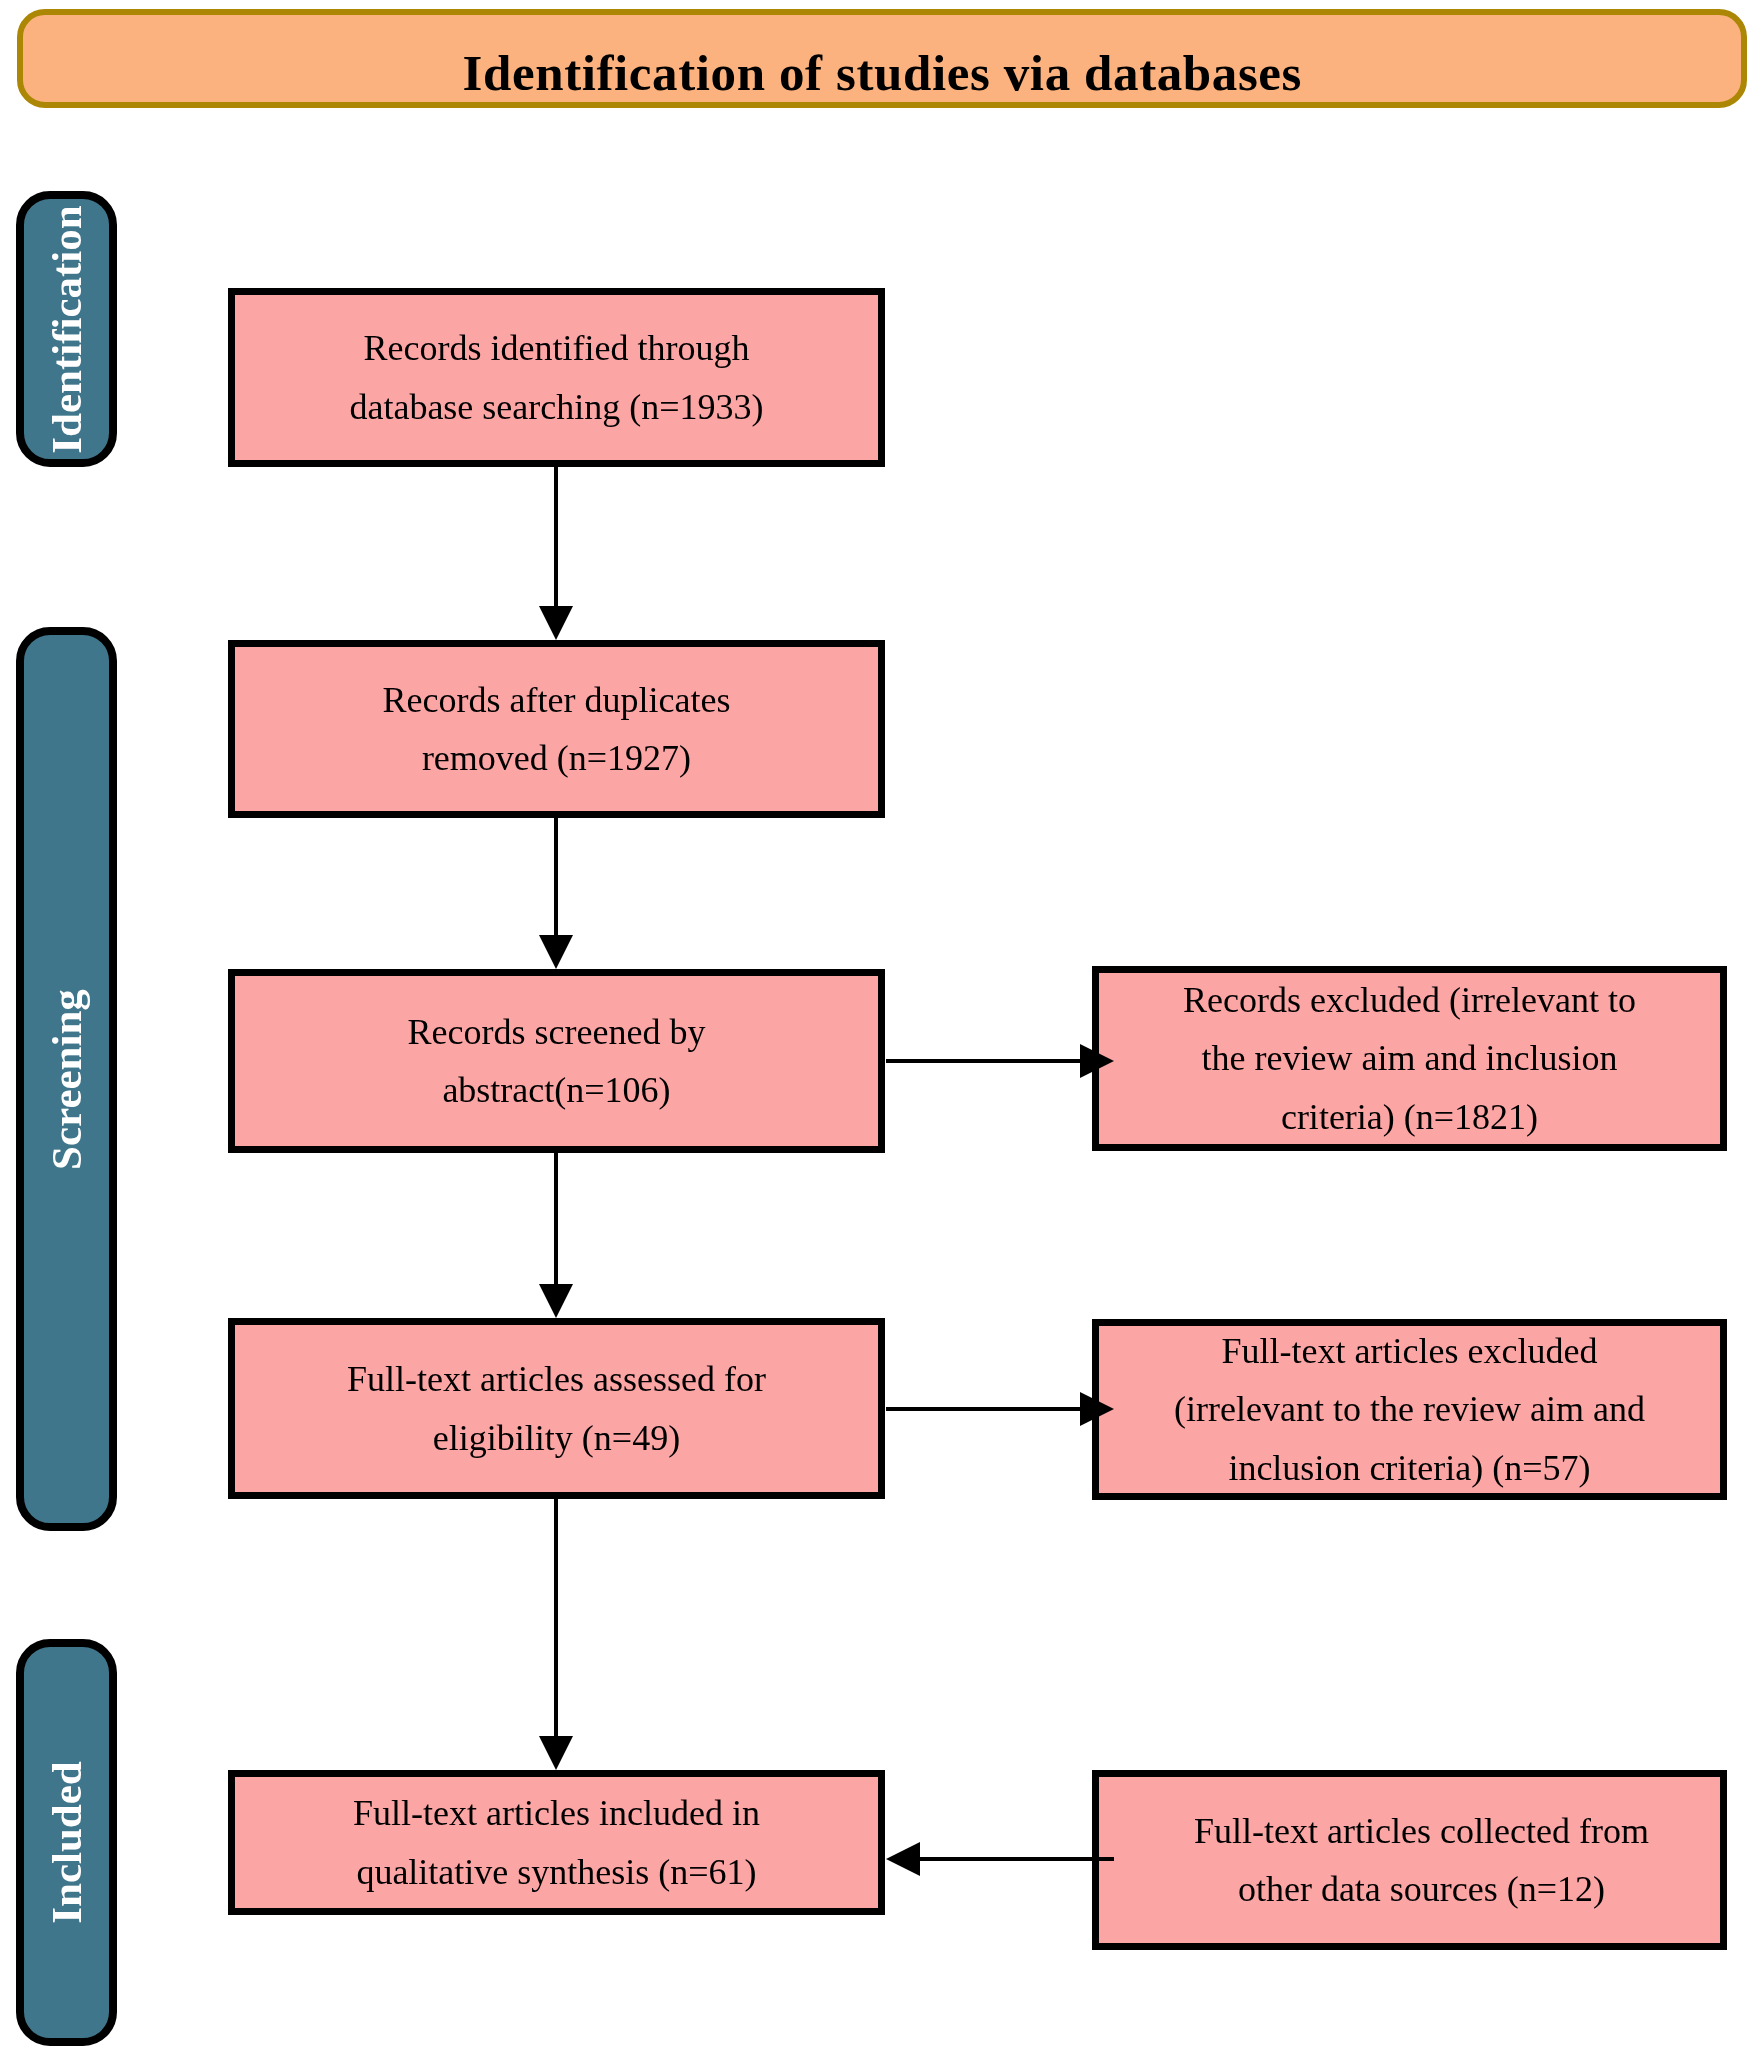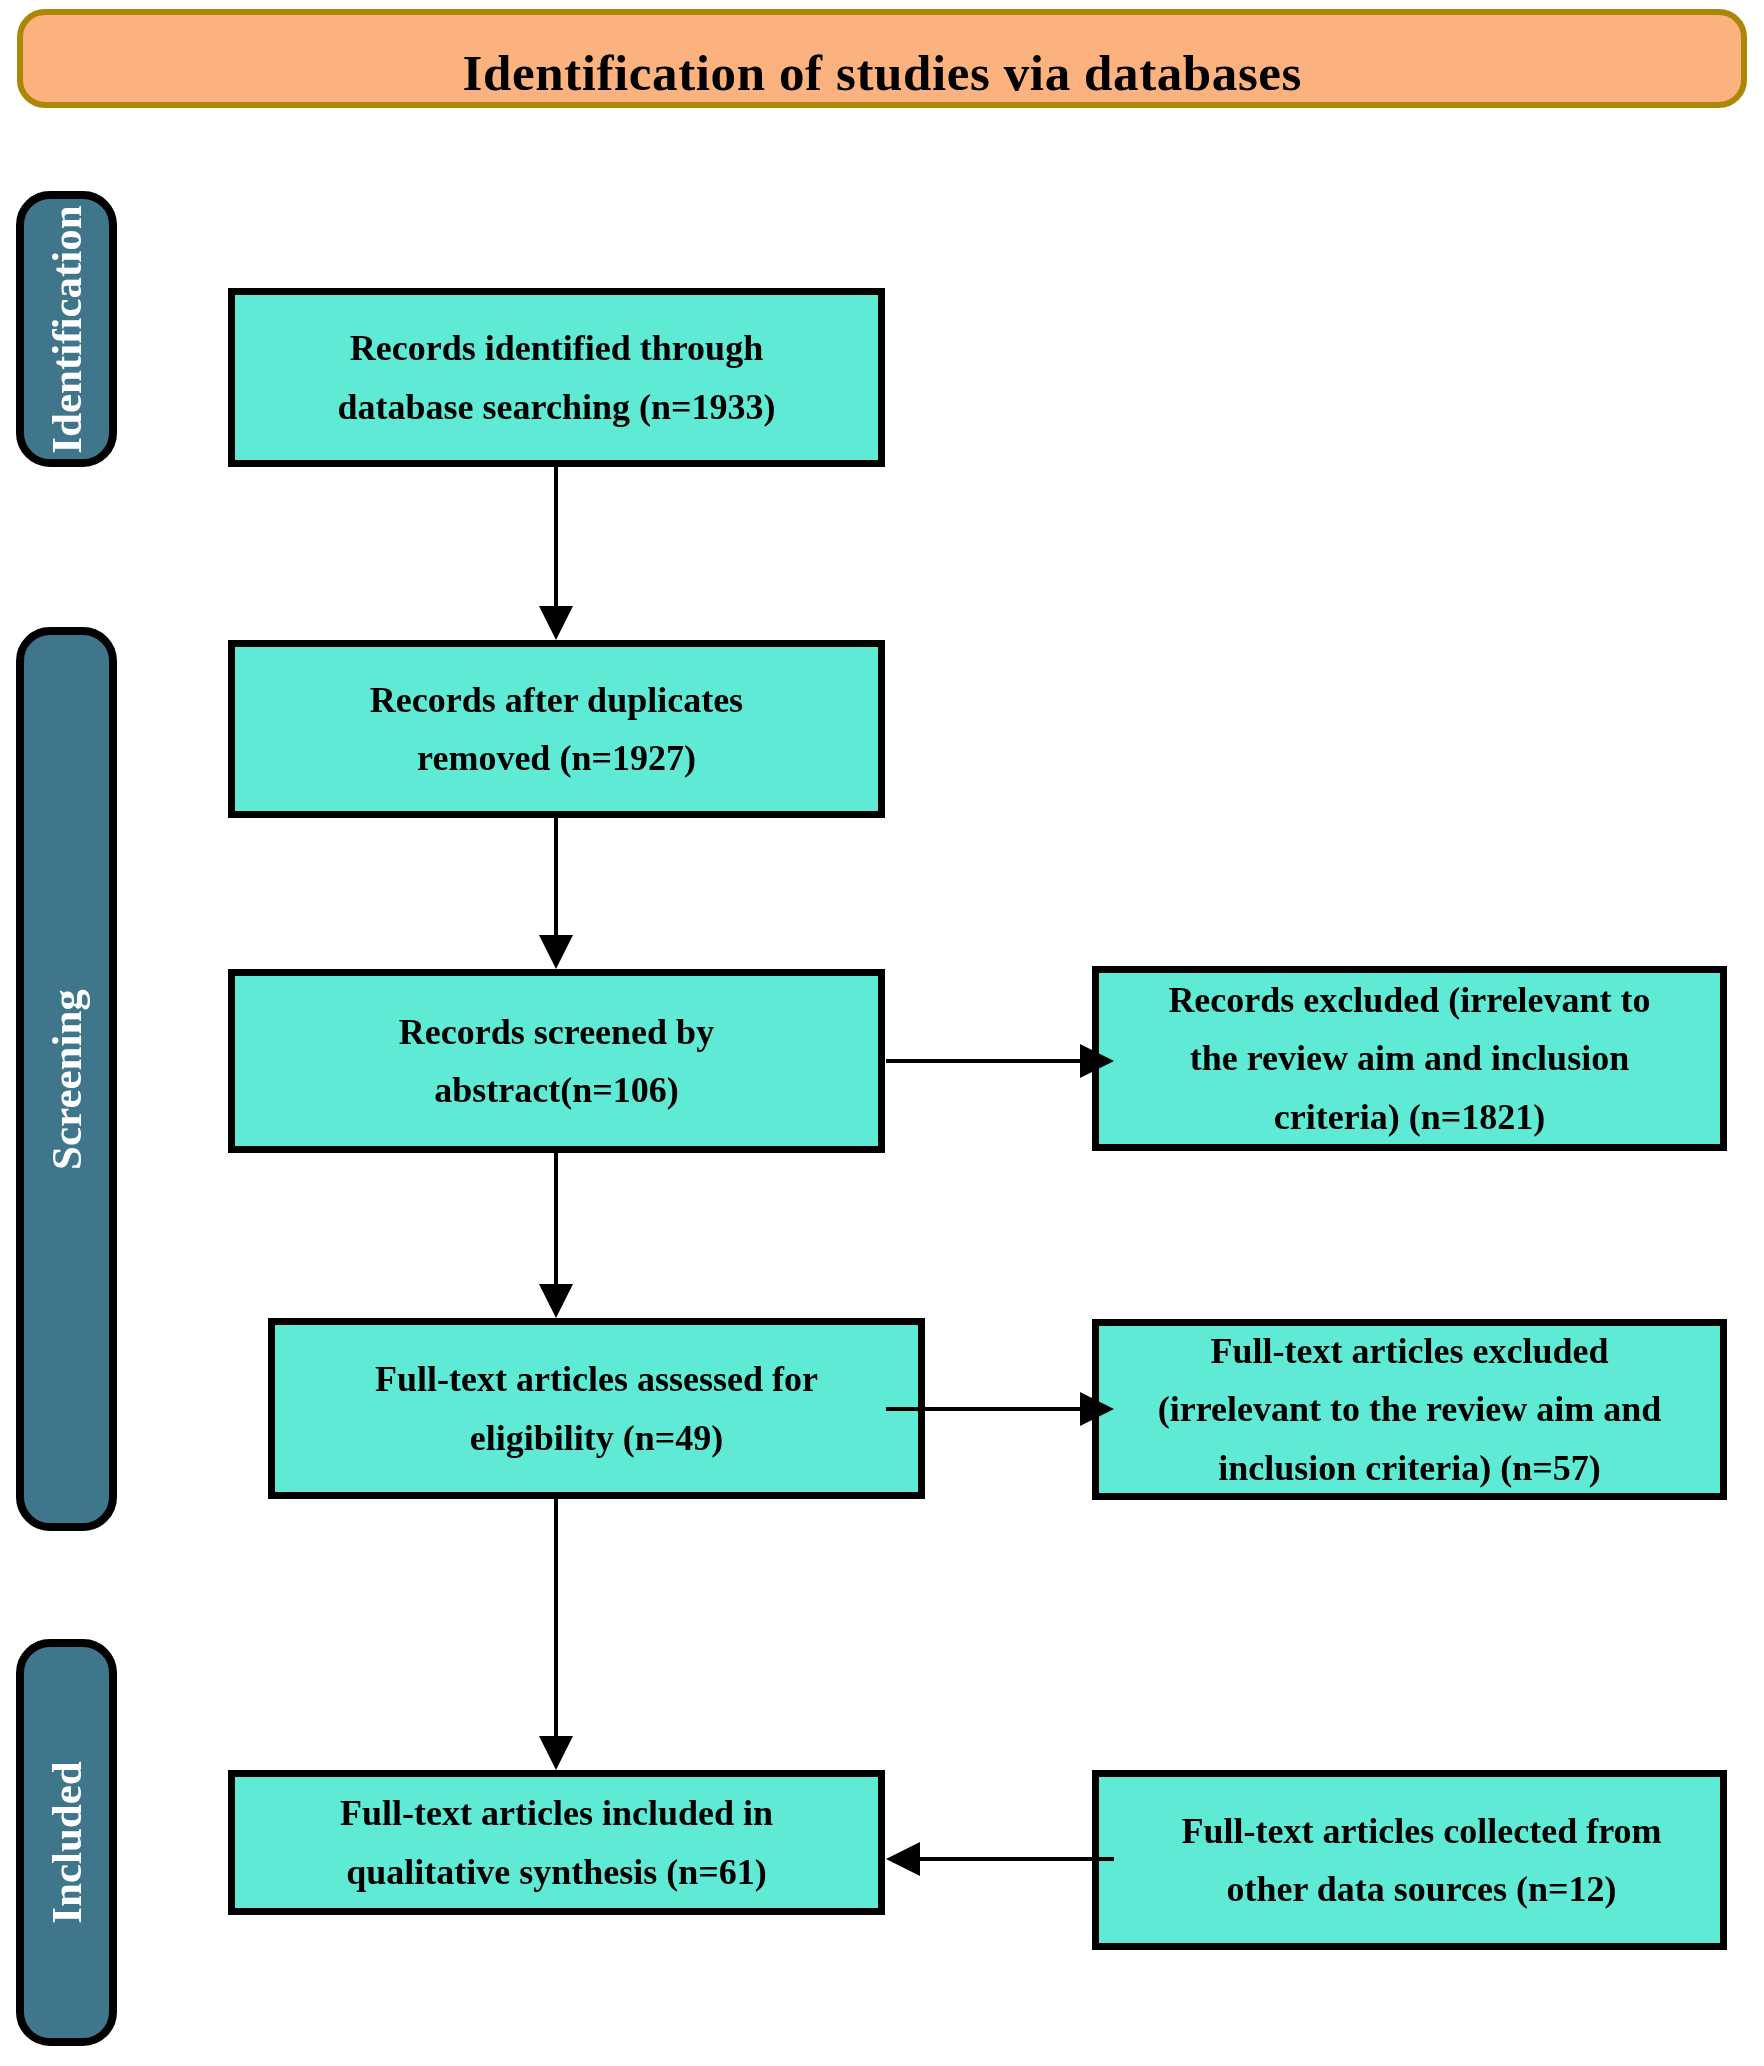--- a/index.html
+++ b/index.html
@@ -57,40 +57,39 @@
     font-weight: bold;
     font-size: 43px;
   }
   #stage-identification { top: 191px;  height: 276px; }
   #stage-screening      { top: 627px; height: 904px; }
   #stage-included       { top: 1639px; height: 407px; }
 
   
   .fbox {
     position: absolute;
-    background: #5eead4;
+    background: #fca5a5;
     border: 7.4px solid var(--box_border);
     display: flex; align-items: center; justify-content: center;
     text-align: center;
-    font-weight: bold;
   }
   .box-text {
     font-size: 36px;
     line-height: 1.62;
     color: var(--text_color);
     white-space: pre-line;
     padding: 0 12.3px;
   }
   .main-col  { left: 228px;  width: 657px; }
   .right-col { left: 1092px; width: 635px; }
 
   #box-identified   { top: 288px;  height: 179px; }
   #box-duplicates   { top: 640px; height: 178px; }
   #box-screened     { top: 969px; height: 184px; }
-  #box-eligibility  { top: 1318px; height: 181px; margin-left: 40px; }
+  #box-eligibility  { top: 1318px; height: 181px; }
   #box-included     { top: 1770px; height: 145px; }
 
   #box-excluded-records  { top: 966px; height: 185px; }
   #box-excluded-fulltext { top: 1319px; height: 181px; }
   #box-other-sources     { top: 1770px; height: 180px; padding-left: 24px; }
 
   
   .vline {
     position: absolute;
     left: 554px;

